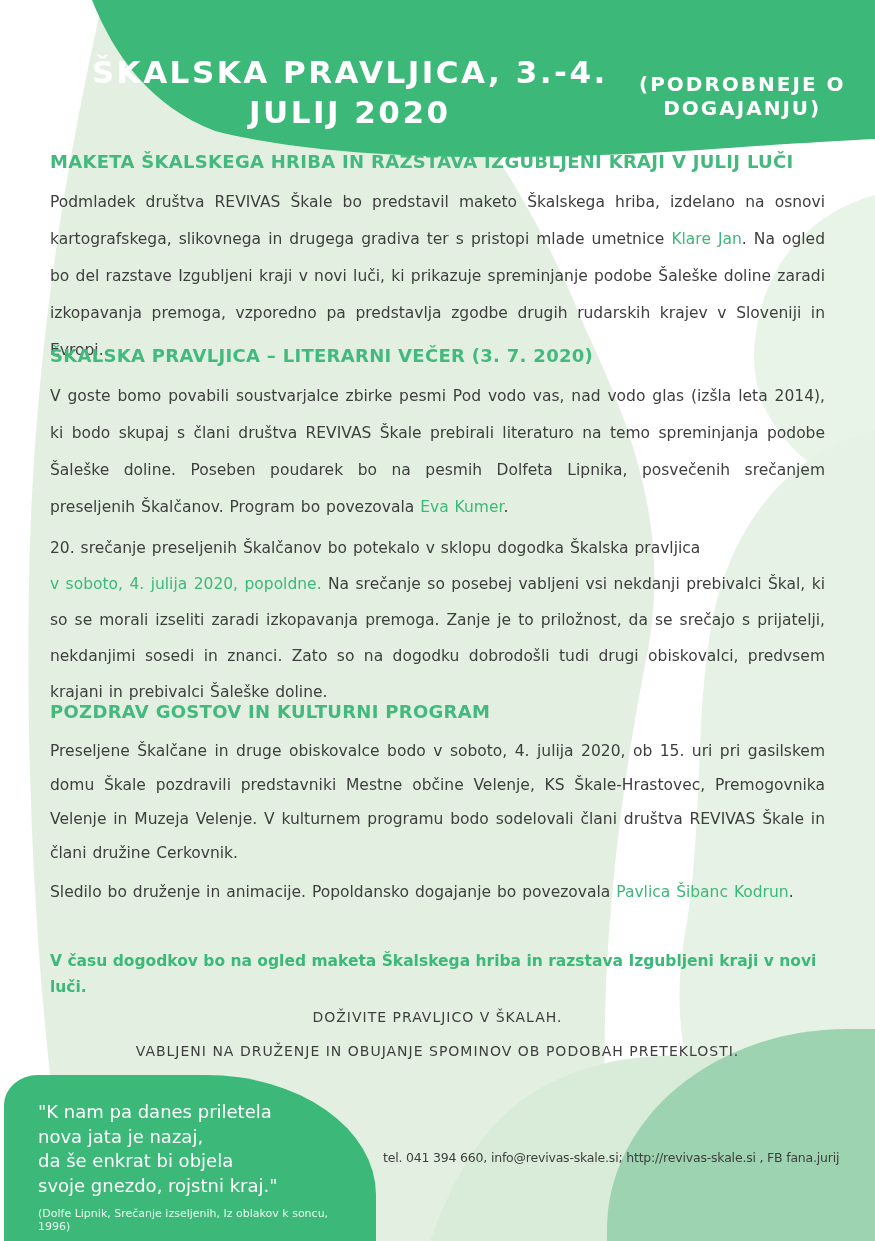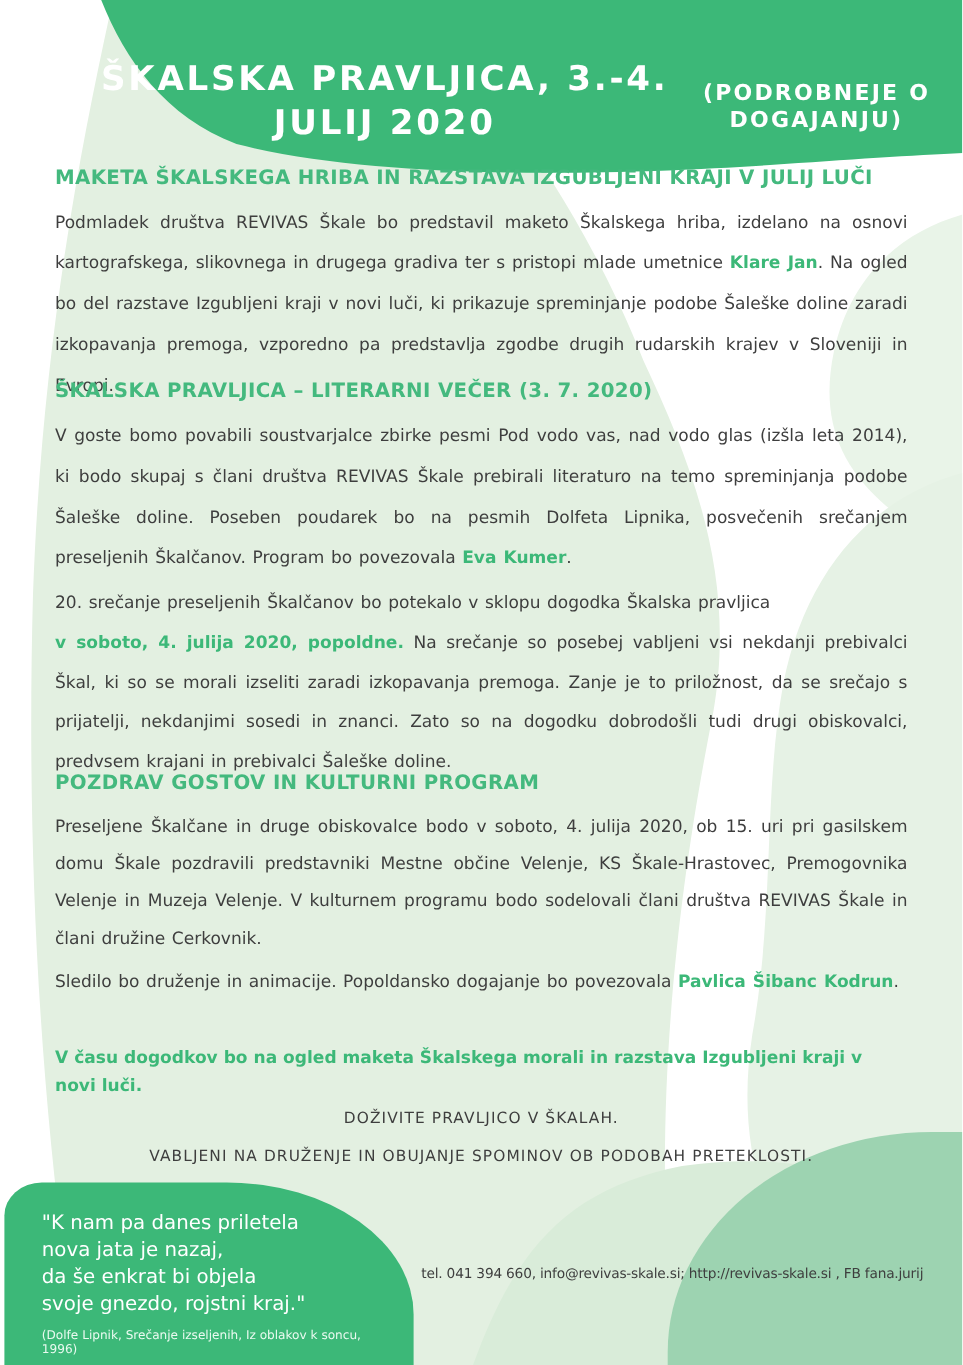--- a/index.html
+++ b/index.html
@@ -27,21 +27,21 @@
   
   .abs { position:absolute; left:50px; right:50px; z-index:3; }
   h3.sec-head {
     color:#44b97e; font-size:18px; font-weight:bold; letter-spacing:0.3px;
     line-height:24px; margin-bottom:10px;
   }
   p.body {
     color:#3e3e3e; font-size:15.5px; line-height:37px;
     text-align:justify; word-spacing:1px;
   }
-  p.body .accent, .accent { color:#3cb878; font-weight:bold; }
+  p.body .accent, .accent { color:#3cb878; font-weight:normal; }
   .sec-1 { top:150px; }
   .sec-2 { top:344px; }
   .para-3 { top:530px; }
   .para-3 p.body { line-height:36px; }
   .sec-4 { top:700px; }
   .sec-4 p.body { line-height:34px; }
   .sec-4 p.body + p.body { margin-top:5px; }
   .highlight-line { top:948px; color:#3cb878; font-size:15.5px; font-weight:bold; line-height:26px; }
   .invites { top:1000px; text-align:center; color:#3e3e3e; font-size:14px;
              letter-spacing:1px; line-height:34px; }
@@ -123,21 +123,21 @@
   <section class="abs para-3">
     <p class="body"><span>20. srečanje preseljenih Škalčanov bo potekalo v sklopu dogodka Škalska pravljica</span><br><span class="accent">v soboto, 4. julija 2020, popoldne.</span><span> Na srečanje so posebej vabljeni vsi nekdanji prebivalci Škal, ki so se morali izseliti zaradi izkopavanja premoga. Zanje je to priložnost, da se srečajo s prijatelji, nekdanjimi sosedi in znanci. Zato so na dogodku dobrodošli tudi drugi obiskovalci, predvsem krajani in prebivalci Šaleške doline.</span></p>
   </section>
 
   <section class="abs sec-4">
     <h3 class="sec-head">POZDRAV GOSTOV IN KULTURNI PROGRAM</h3>
     <p class="body"><span>Preseljene Škalčane in druge obiskovalce bodo v soboto, 4. julija 2020, ob 15. uri pri gasilskem domu Škale pozdravili predstavniki Mestne občine Velenje, KS Škale-Hrastovec, Premogovnika Velenje in Muzeja Velenje. V kulturnem programu bodo sodelovali člani društva REVIVAS Škale in člani družine Cerkovnik.</span></p>
     <p class="body"><span>Sledilo bo druženje in animacije. Popoldansko dogajanje bo povezovala </span><span class="accent">Pavlica Šibanc Kodrun</span><span>.</span></p>
   </section>
 
-  <p class="abs highlight-line">V času dogodkov bo na ogled maketa Škalskega morali in razstava Izgubljeni kraji v novi luči.</p>
+  <p class="abs highlight-line">V času dogodkov bo na ogled maketa Škalskega hriba in razstava Izgubljeni kraji v novi luči.</p>
 
   <div class="abs invites">
     <div>DOŽIVITE PRAVLJICO V ŠKALAH.</div>
     <div>VABLJENI NA DRUŽENJE IN OBUJANJE SPOMINOV OB PODOBAH PRETEKLOSTI.</div>
   </div>
 
   <div class="corner-blob"></div>
 
   <div class="quote-blob">
     <p class="quote">"K nam pa danes priletela

